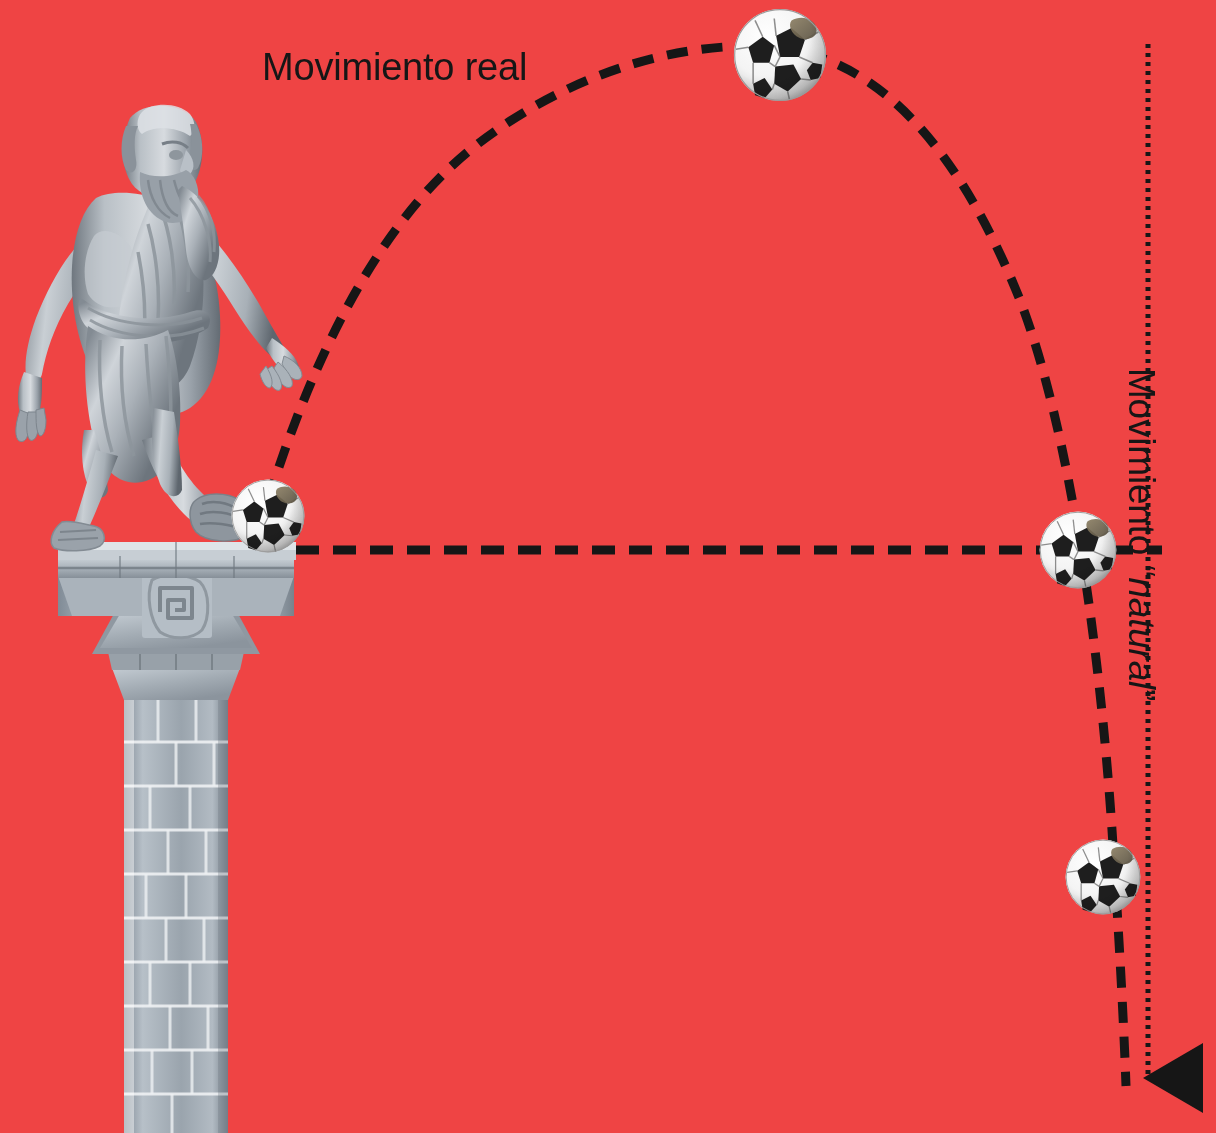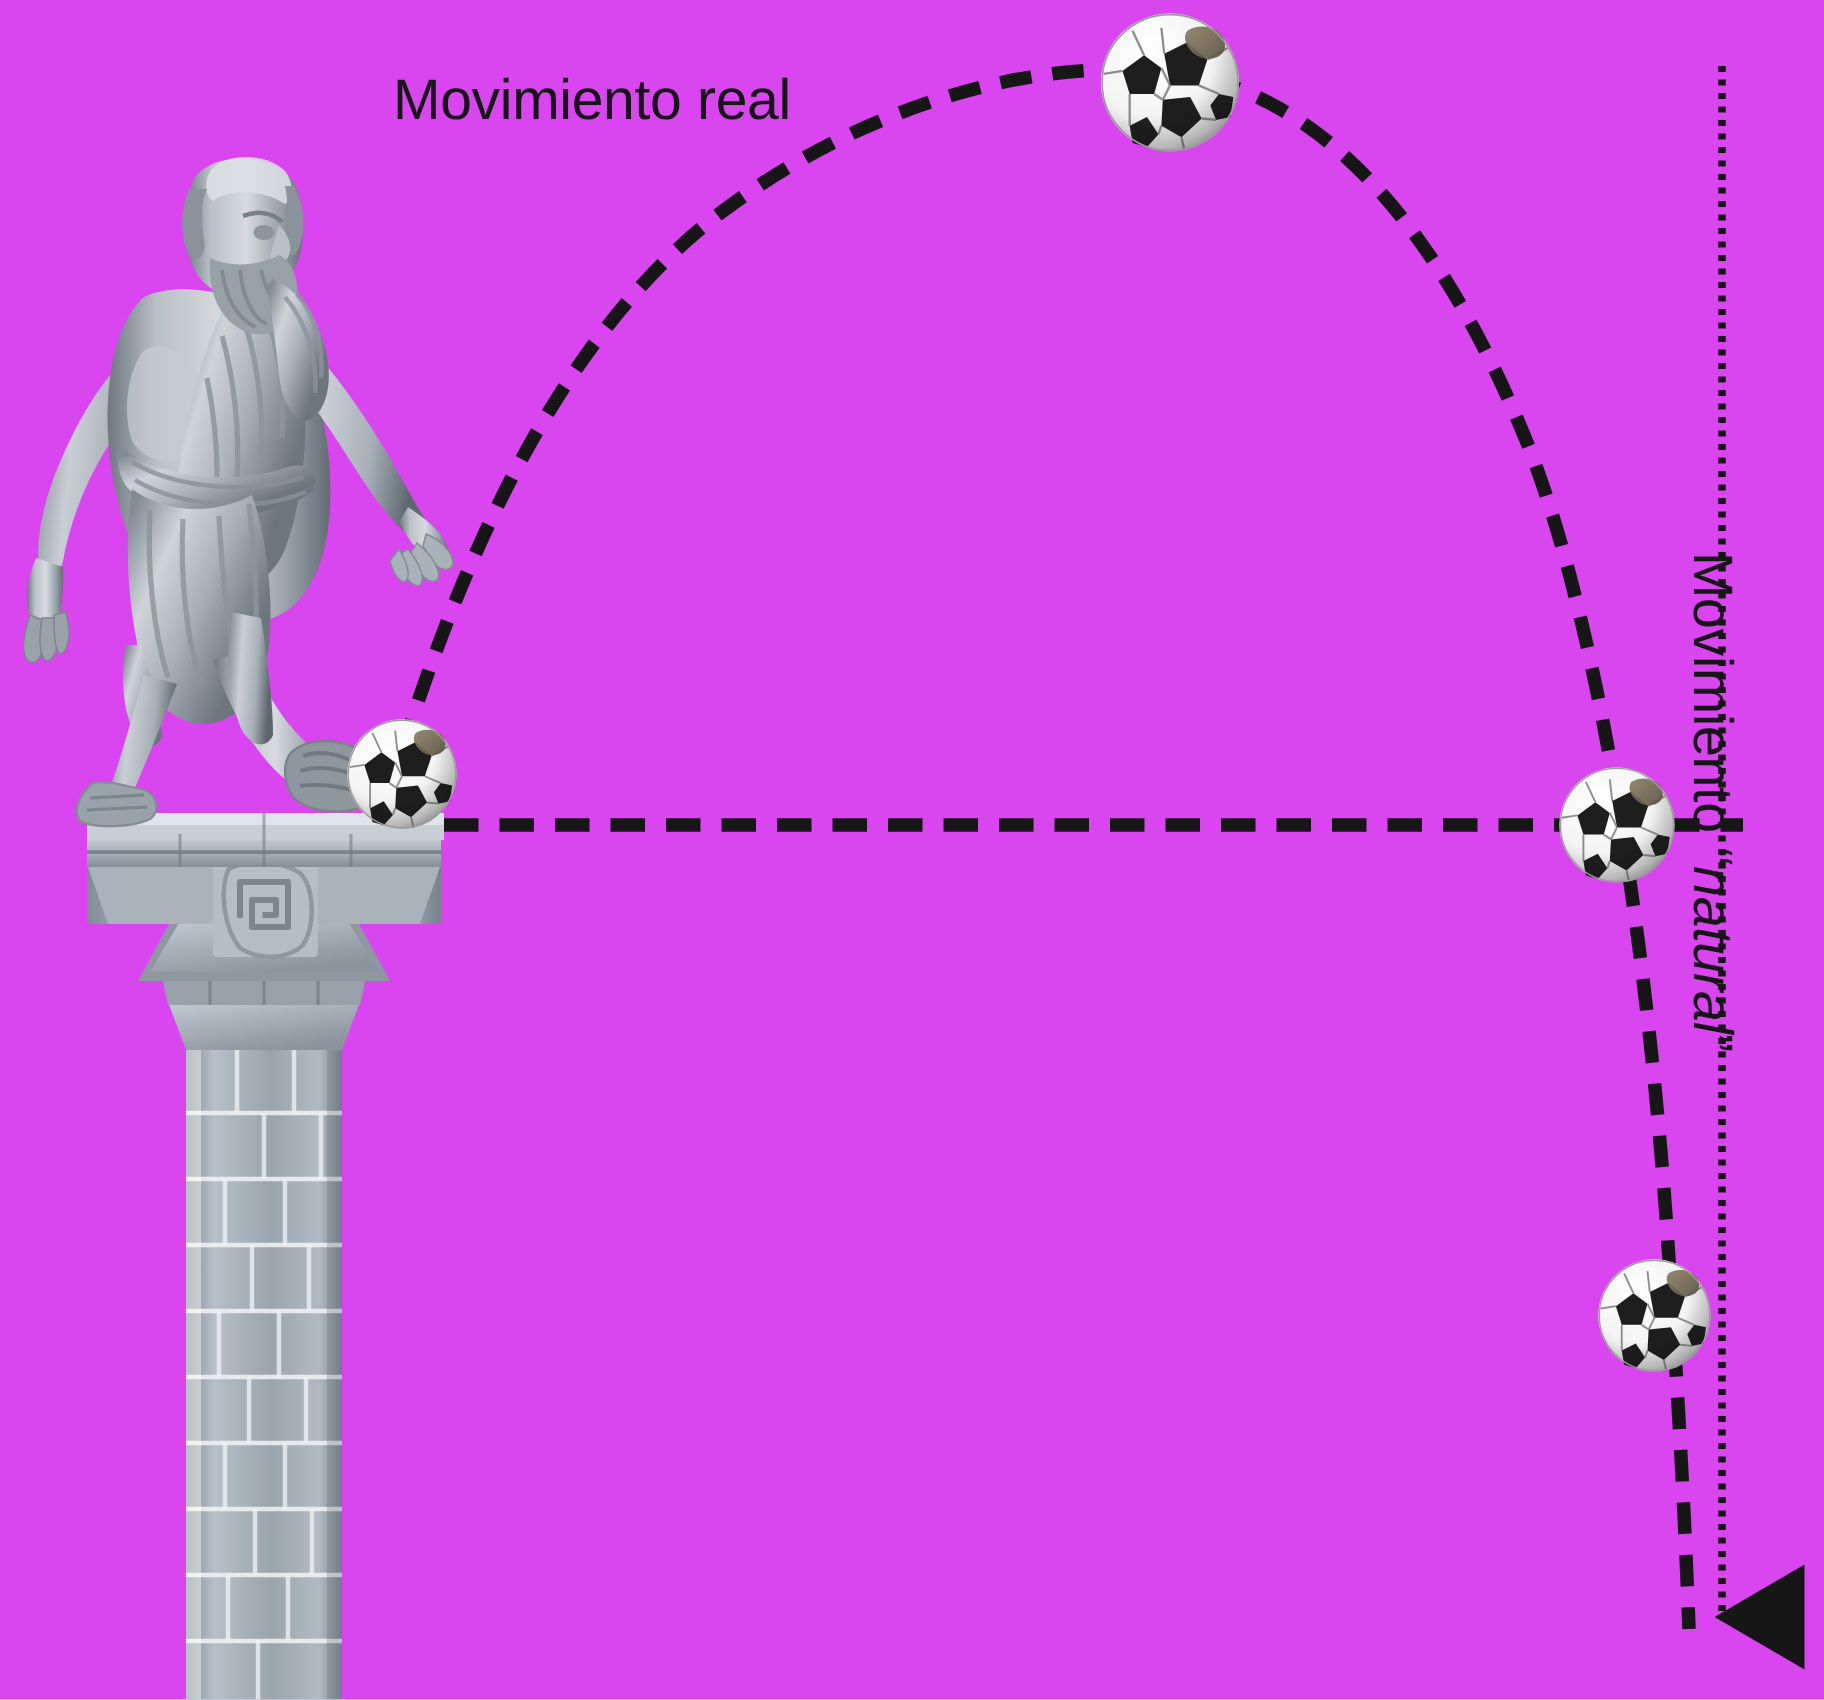--- a/index.html
+++ b/index.html
@@ -4,21 +4,21 @@
 <style>
   html, body {
     margin: 0;
     padding: 0;
     background: #ffffff;
   }
   #stage {
     position: relative;
     width: 1216px;
     height: 1133px;
-    background: #d946ef;
+    background: #ef4444;
     overflow: hidden;
     font-family: "Liberation Sans", sans-serif;
   }
   #vector-layer {
     position: absolute;
     left: 0;
     top: 0;
     width: 1216px;
     height: 1133px;
   }

